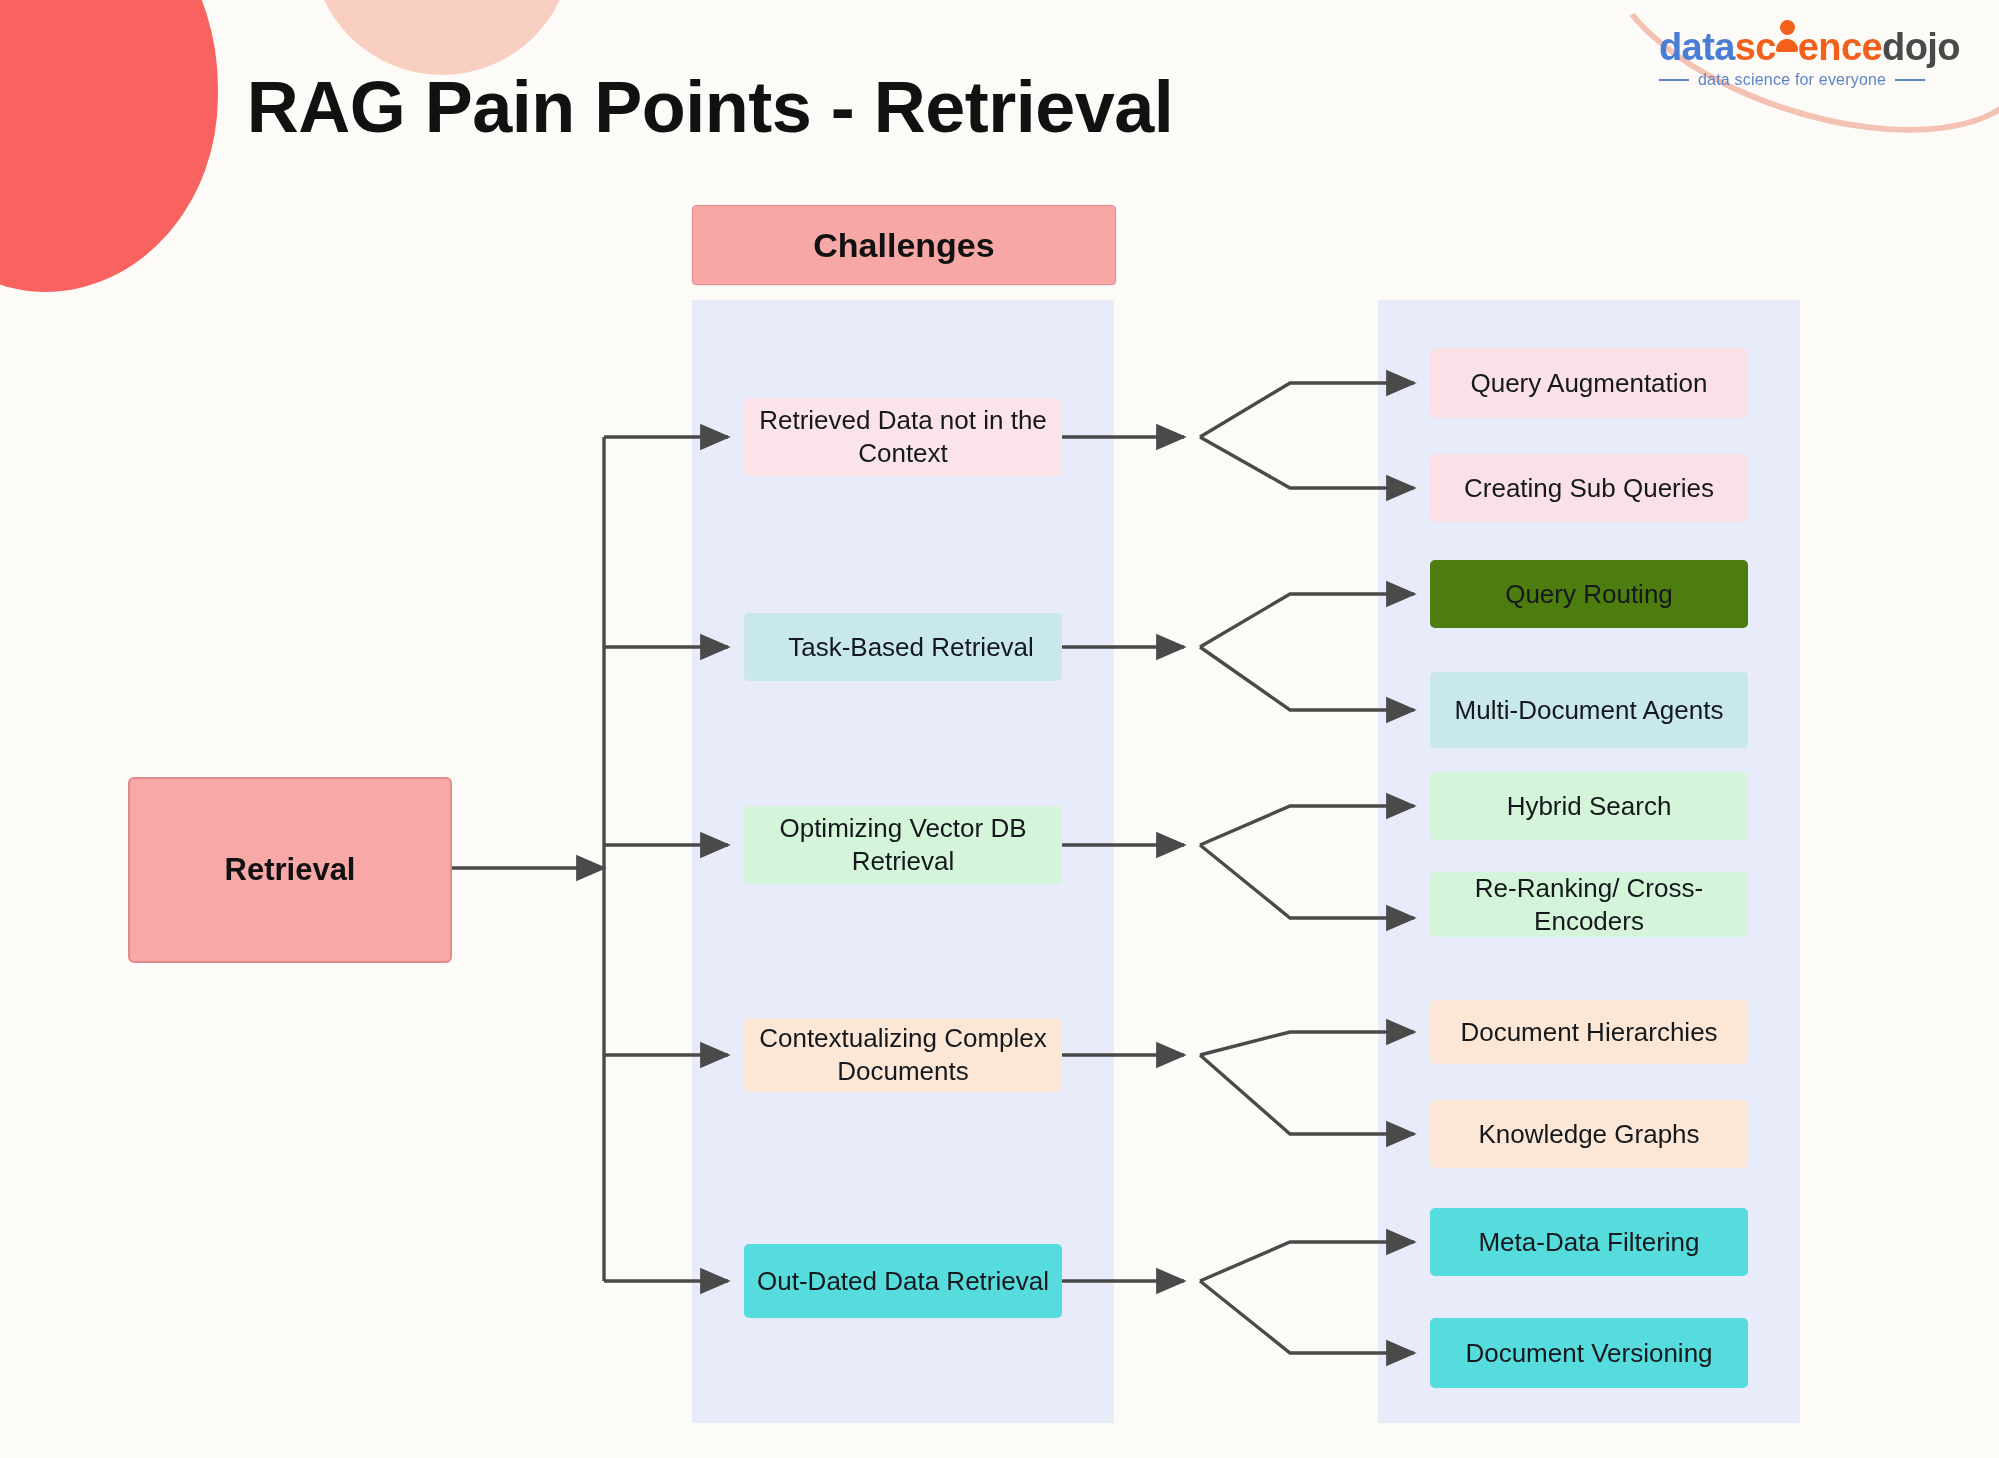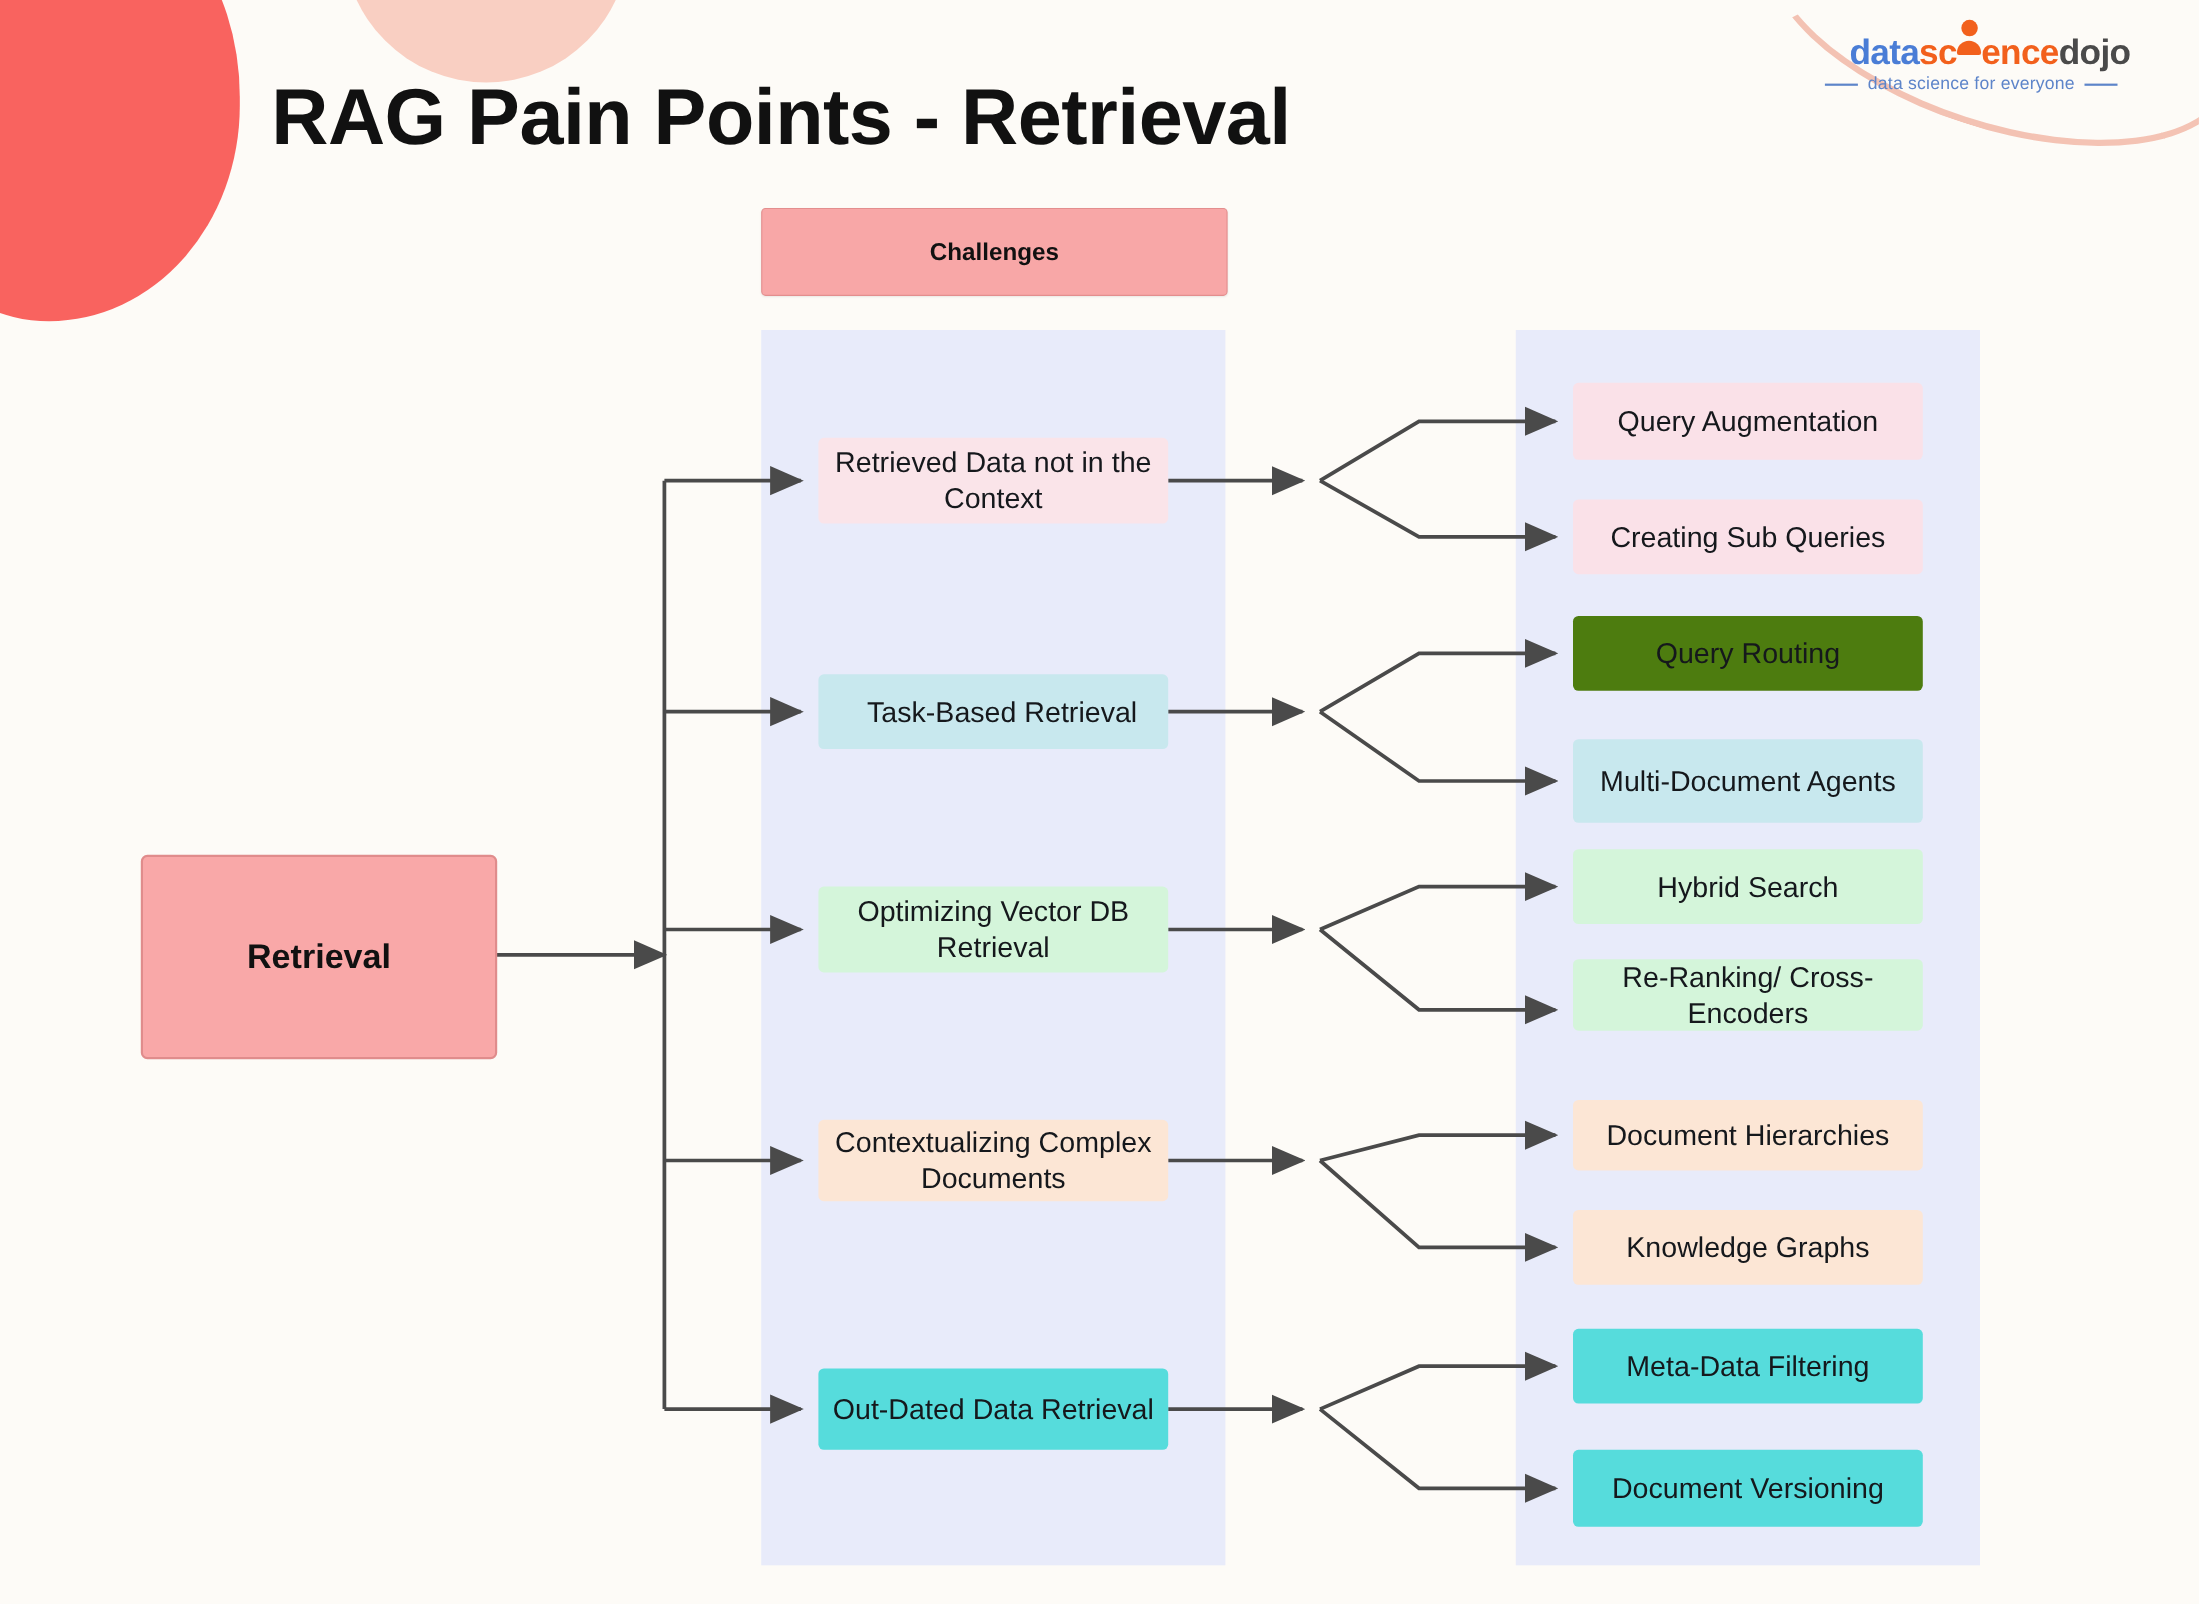--- a/index.html
+++ b/index.html
@@ -50,21 +50,21 @@
   
   #logo {
     position: absolute;
     right: 40px; top: 28px;
     width: 300px;
     text-align: center;
     line-height: 1;
     user-select: none;
   }
   #logo .word {
-    font-size: 32px;
+    font-size: 38px;
     font-weight: 700;
     letter-spacing: -0.6px;
     white-space: nowrap;
   }
   #logo .seg-data { color: #4A7DD6; }
   #logo .seg-sc   { color: #F2601C; }
   #logo .seg-ence { color: #F2601C; }
   #logo .seg-dojo { color: #4A4A4A; }
   #logo .person {
     display: inline-block;
@@ -126,24 +126,25 @@
 
   
   .col-header {
     position: absolute;
     background: #F8A7A7;
     border: 1px solid #E38E8E;
     border-radius: 4px;
     display: flex;
     align-items: center;
     justify-content: center;
-    font-size: 22px;
+    font-size: 34px;
     font-weight: 700;
     color: #111111;
     box-shadow: 0 1px 2px rgba(0,0,0,.08);
+    margin-top: 16px;
   }
   #header-challenges { left: 692px; top: 189px; width: 422px; height: 78px; }
   #header-solutions  { left: 1378px; top: 189px; width: 422px; height: 78px; }
 
   
   #root-node {
     position: absolute;
     left: 128px; top: 777px;
     width: 320px; height: 182px;
     background: #F9A8A8;

